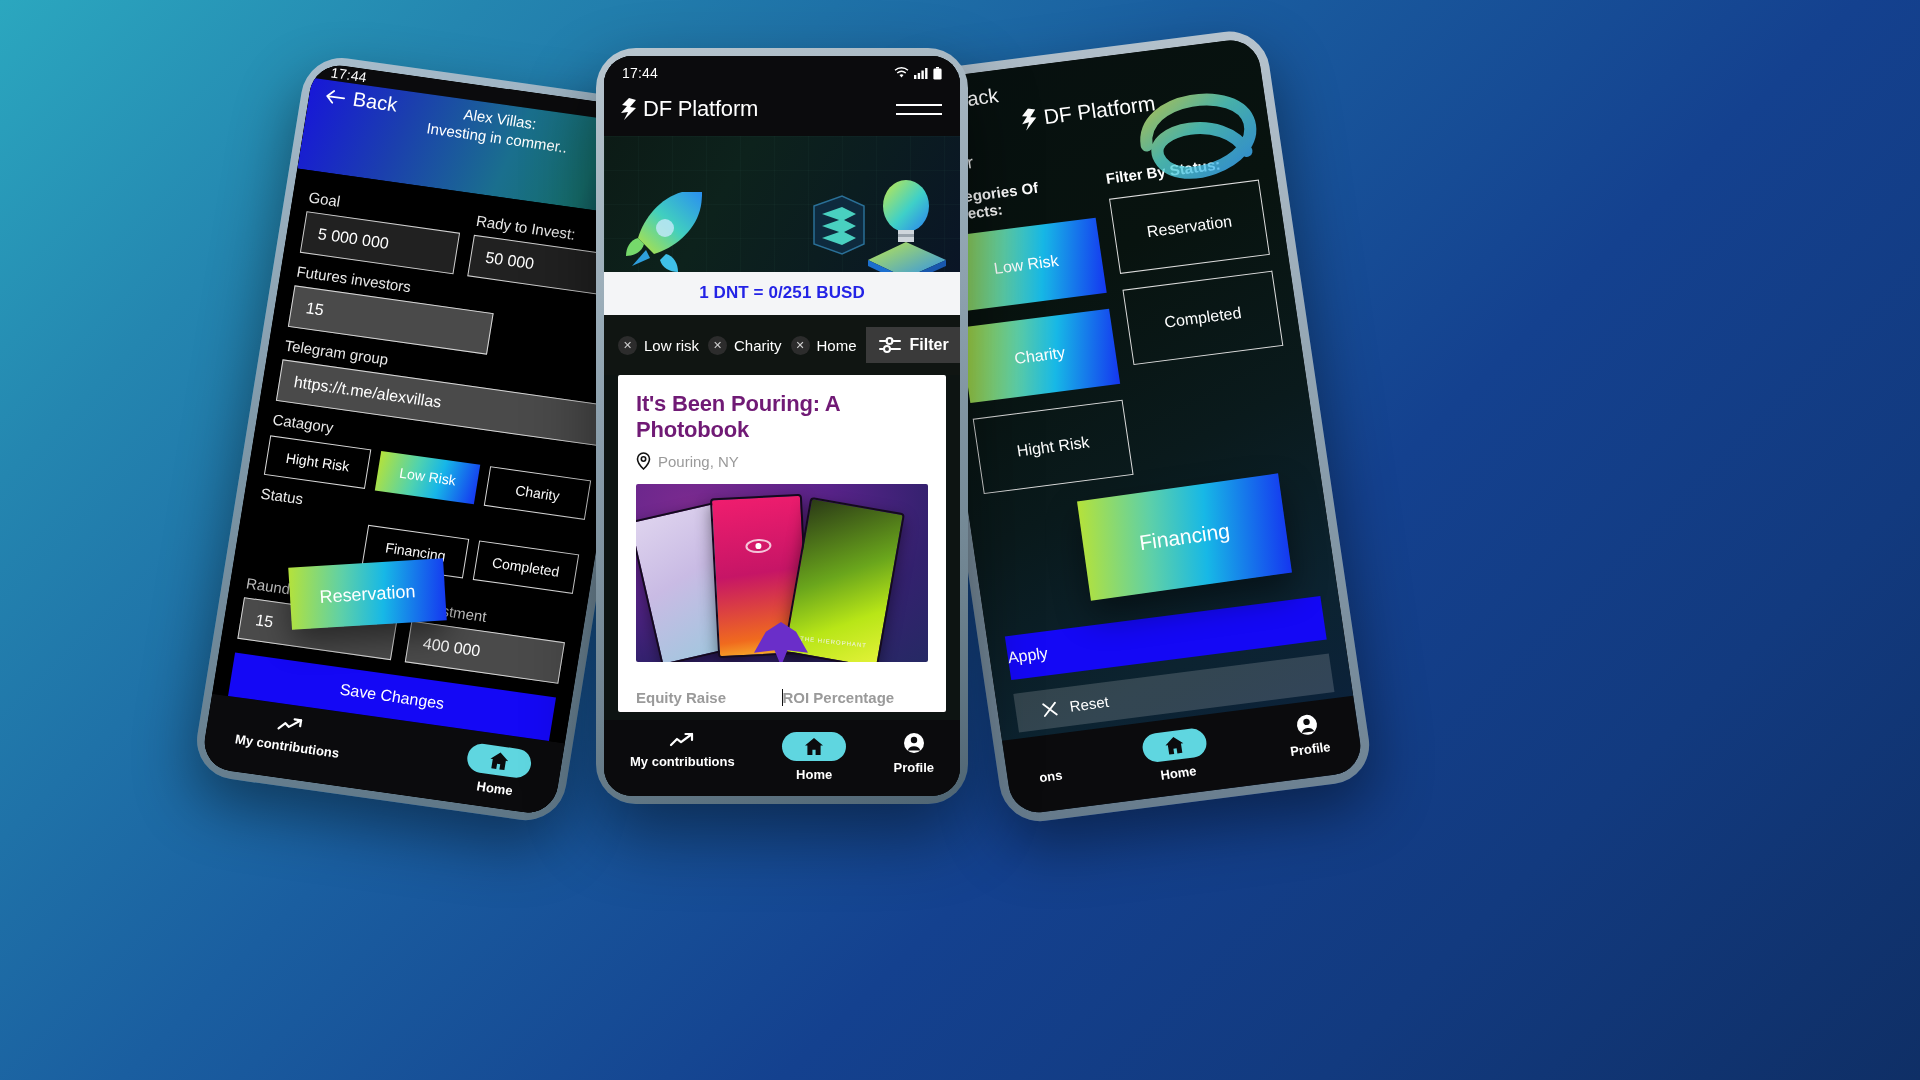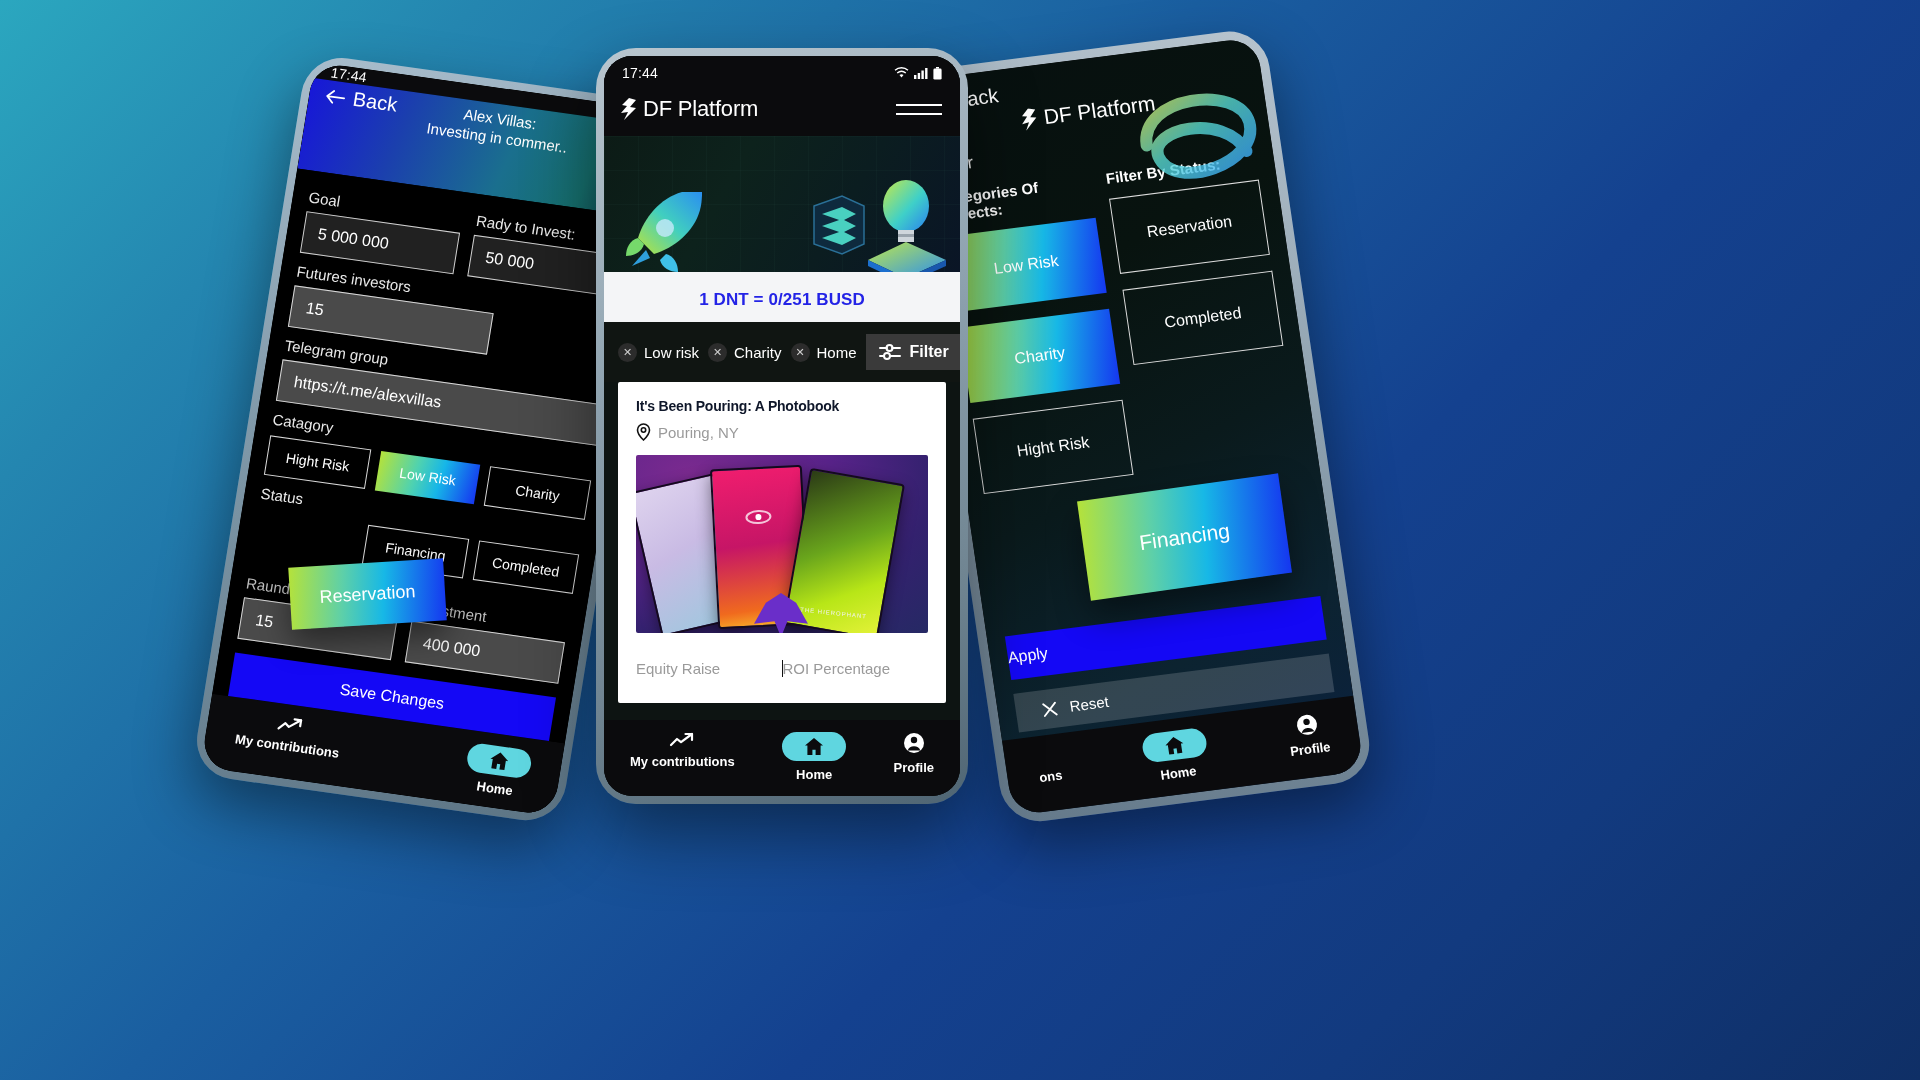--- a/index.html
+++ b/index.html
@@ -73,58 +73,58 @@
   }
   .hero-l2 .g {
     background:linear-gradient(90deg,#b9e33c 0%,#63d7a0 35%,#35c9df 62%,#2b6bf5 100%);
     -webkit-background-clip:text; background-clip:text; color:transparent;
   }
   .rocket { position:absolute; left:16px; bottom:-6px; width:92px; height:92px; }
   .gadget { position:absolute; right:4px; bottom:-10px; width:150px; height:110px; }
 
   .ratebar {
     background:#f4f5f7; color:#2323e6; text-align:center;
-    font-size:17px; font-weight:bold; padding:18px 0 12px; letter-spacing:.1px;
+    font-size:17px; font-weight:bold; padding:11px 0 12px; letter-spacing:.1px;
   }
 
   .chipsrow { display:flex; align-items:center; gap:9px; padding:12px 10px 12px 14px; background:#101512; }
   .chip { display:flex; align-items:center; gap:7px; color:#fff; font-size:15px; white-space:nowrap;}
   .chip-x {
     width:19px; height:19px; border-radius:50%; background:#2c2c2c; color:#cfcfcf;
     display:flex; align-items:center; justify-content:center; font-size:11px; line-height:1; flex:none;
   }
   .filter-btn {
     margin-left:auto; display:flex; align-items:center; gap:9px;
     background:#3a3a3a; color:#fff; font-weight:bold; font-size:16px;
     padding:9px 16px 9px 13px; border:none; cursor:pointer;
   }
 
   .cardwrap { padding:0 14px; flex:1; }
   .card { background:#fff; border-radius:2px; padding:16px 18px 0; }
-  .card-title { font-size:14px; font-weight:bold; color:#0f172a; letter-spacing:-.2px; }
+  .card-title { font-size:22px; font-weight:bold; color:#701a75; letter-spacing:-.2px; }
   .card-loc { display:flex; align-items:center; gap:7px; margin-top:9px; color:#9a9a9a; font-size:15px; }
   .card-art {
     margin-top:14px; height:178px; border-radius:2px; overflow:hidden; position:relative;
     background: radial-gradient(120% 130% at 18% 10%, #7a2a8f 0%, #59238a 40%, #33216e 70%, #242a63 100%);
   }
   .tcard { position:absolute; border-radius:4px; box-shadow:0 6px 16px rgba(0,0,0,.45); border:2px solid #140a1e;}
   .tc1 { left:8px; top:26px; width:88px; height:148px; transform:rotate(-13deg);
          background:linear-gradient(160deg,#ded3ee 0%,#c9bbe4 45%,#9ec8de 100%); }
   .tc2 { left:78px; top:12px; width:92px; height:160px; transform:rotate(-3deg);
          background:linear-gradient(175deg,#ef1d6e 0%,#c61566 48%,#f06a1e 88%,#f8b32a 100%); }
   .tc3 { left:160px; top:20px; width:96px; height:158px; transform:rotate(10deg);
          background:linear-gradient(150deg,#2b3a16 0%,#6aa61c 45%,#b8e617 72%,#e5f23a 100%); }
   .tc-eye { position:absolute; left:50%; top:26%; width:26px; height:14px; transform:translateX(-50%);
             border:2px solid rgba(255,255,255,.75); border-radius:50%; }
   .tc-eye::after{content:"";position:absolute;left:50%;top:50%;width:6px;height:6px;margin:-3px 0 0 -3px;border-radius:50%;background:#fff;}
   .tc-label{ position:absolute; bottom:14px; left:0; right:0; text-align:center; font-size:6px; color:#f2f2f2; letter-spacing:1px; transform:rotate(-4deg);}
   .butterfly{position:absolute;left:118px;bottom:-4px;width:54px;height:44px;background:#6a2ec9;
              clip-path:polygon(50% 0,78% 22%,100% 70%,62% 64%,50% 100%,38% 64%,0 70%,22% 22%);}
 
-  .card-metrics { display:flex; align-items:center; border-top:0; margin-top:14px; padding:13px 0 26px; }
+  .card-metrics { display:flex; align-items:center; border-top:0; margin-top:14px; padding:13px 0 6px;font-weight:bold; }
   .metric { flex:1; color:#9a9a9a; font-size:15px; }
   .metric.right { text-align:left; }
   .metric-div { width:1px; align-self:stretch; background:#111; }
 
   .bottomnav {
     background:#0b0b0d; display:flex; align-items:flex-start; justify-content:space-between;
     padding: 12px 26px 14px; height:76px;
   }
   .navitem { display:flex; flex-direction:column; align-items:center; gap:6px; color:#fff;
              font-size:13px; font-weight:bold; cursor:pointer; }

